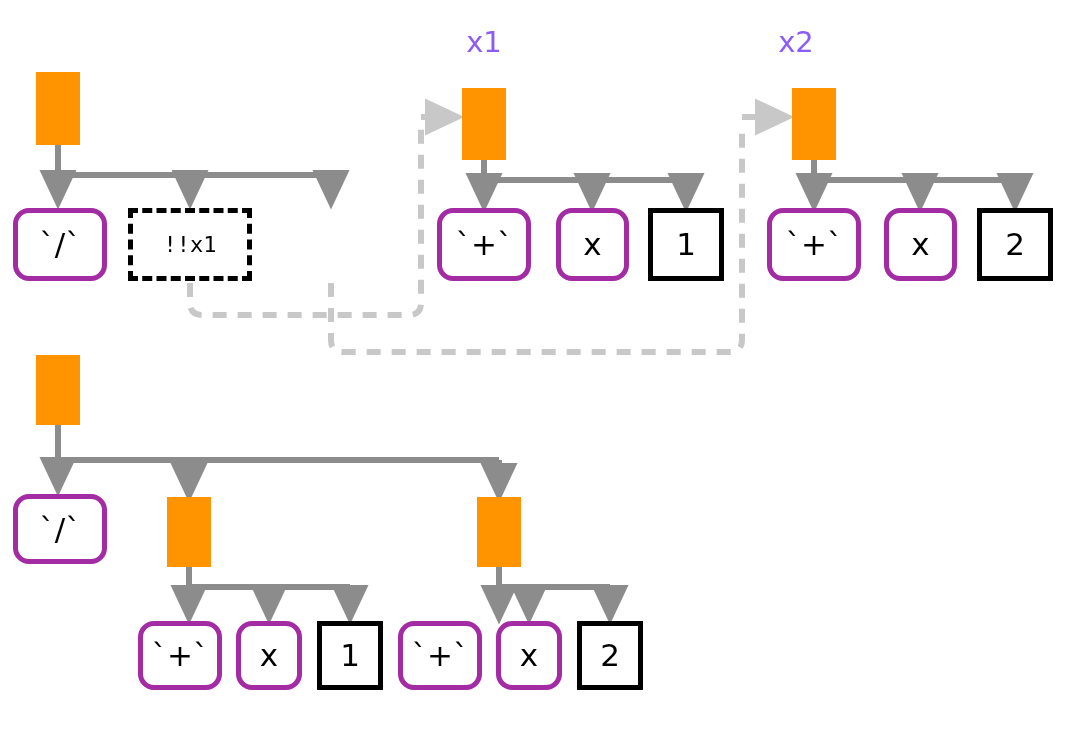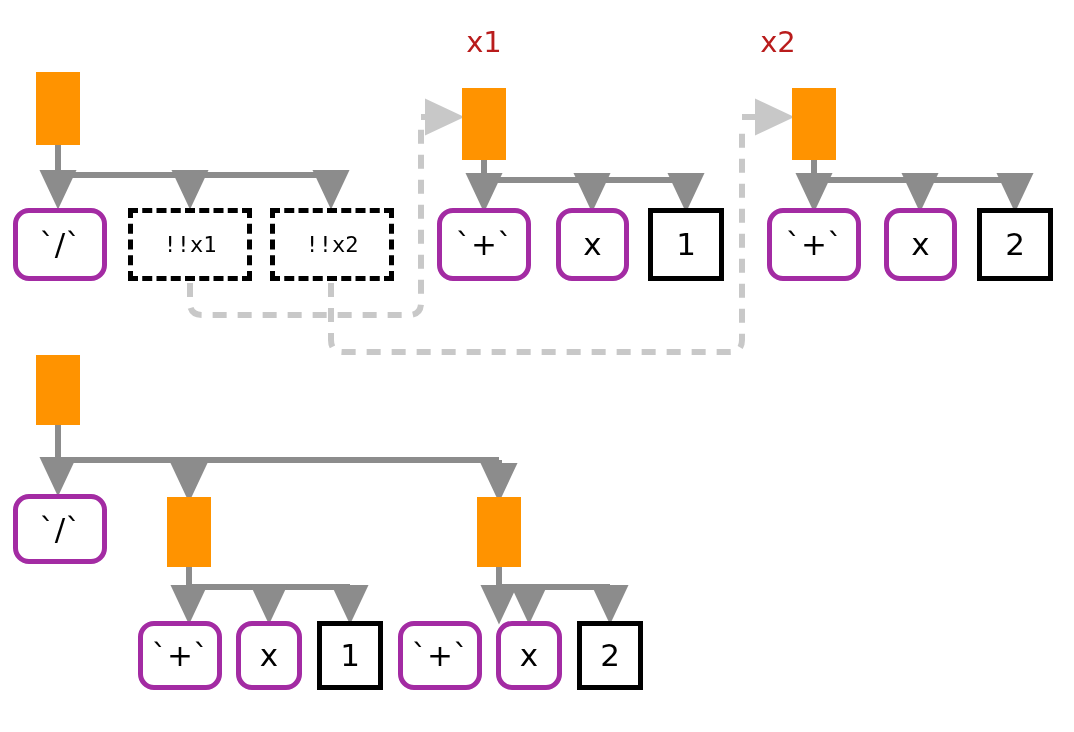--- a/index.html
+++ b/index.html
@@ -55,21 +55,21 @@
     font-family: "DejaVu Sans Mono", monospace;
   }
   .node.thunk {
     background: #ff9300;
     border: none;
     border-radius: 0;
   }
   .vlabel {
     position: absolute;
     font-size: 29px;
-    color: #b91c1c;
+    color: #8b5cf6;
     text-align: center;
     line-height: 1;
   }
 </style>
 </head>
 <body>
 
 <div id="stage">
 
   <svg id="wires" viewBox="0 0 1074 732" width="1074" height="732">
@@ -139,33 +139,32 @@
       <path d="M610,587 L610,604" marker-end="url(#ah-solid)"></path>
     </g>
   </svg>
 
   <div class="node thunk" style="left:36px; top:72px; width:44px; height:73px;"></div>
 
   <div class="node op" style="left:13px; top:208px; width:94px; height:73px;">`/`</div>
 
   <div class="node hole" style="left:128px; top:208px; width:124px; height:73px;">!!x1</div>
 
-  <div class="node hole" style="left:270px; top:208px; width:124px; height:73px;">!!x2</div>
 
   <div class="vlabel" style="left:444px; top:28px; width:80px;">x1</div>
 
   <div class="node thunk" style="left:462px; top:88px; width:44px; height:72px;"></div>
 
   <div class="node op" style="left:437px; top:208px; width:94px; height:73px;">`+`</div>
 
   <div class="node op" style="left:556px; top:208px; width:73px; height:73px;">x</div>
 
   <div class="node lit" style="left:648px; top:208px; width:76px; height:73px;">1</div>
 
-  <div class="vlabel" style="left:738px; top:28px; width:80px;">x2</div>
+  <div class="vlabel" style="left:756px; top:28px; width:80px;">x2</div>
 
   <div class="node thunk" style="left:792px; top:88px; width:44px; height:72px;"></div>
 
   <div class="node op" style="left:767px; top:208px; width:94px; height:73px;">`+`</div>
 
   <div class="node op" style="left:884px; top:208px; width:73px; height:73px;">x</div>
 
   <div class="node lit" style="left:977px; top:208px; width:76px; height:73px;">2</div>
 
   <div class="node thunk" style="left:36px; top:355px; width:44px; height:70px;"></div>

